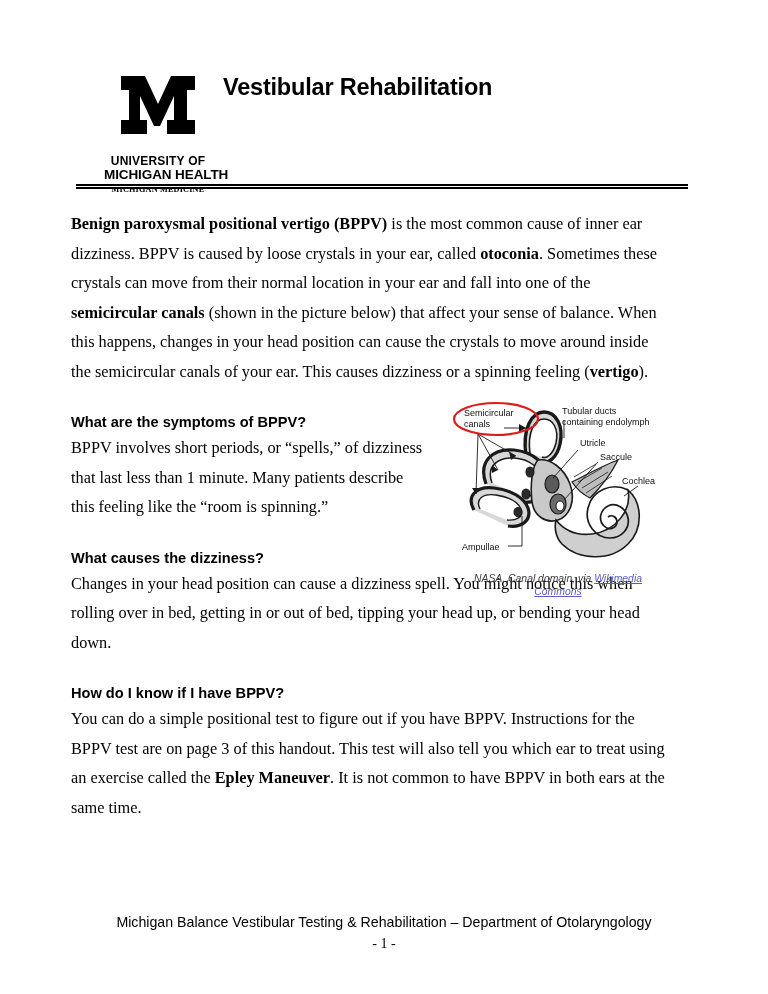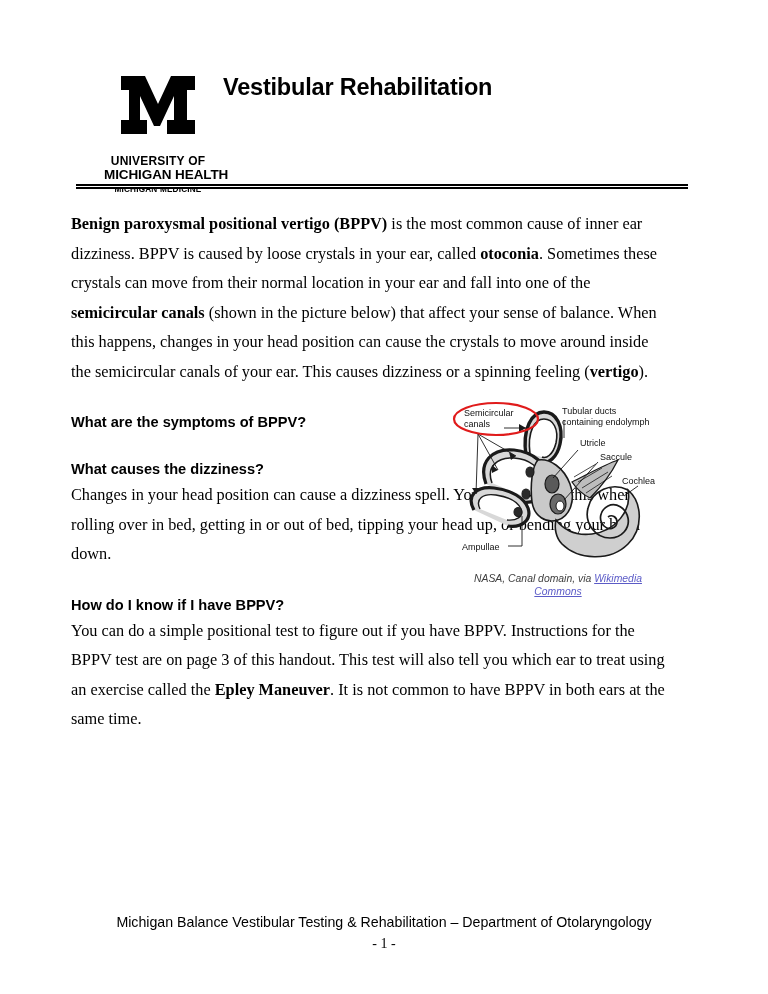--- a/index.html
+++ b/index.html
@@ -56,21 +56,21 @@
   }
   .logo-line2 {
     font-family: "Liberation Sans", sans-serif;
     font-weight: bold;
     font-size: 13.5px;
     letter-spacing: -0.1px;
     line-height: 14.5px;
     white-space: nowrap;
   }
   .logo-line3 {
-    font-family: Liberation Sans, sans-serif;
+    font-family: Liberation Serif, serif;
     font-weight: bold;
     font-size: 8.2px;
     letter-spacing: 0.2px;
     line-height: 11px;
     margin-top: 1.5px;
     white-space: nowrap;
   }
 
   .titles {
     position: absolute;
@@ -201,20 +201,21 @@
   <div class="rule"></div>
 
   <div class="content">
 
     <p class="body"><b>Benign paroxysmal positional vertigo (BPPV)</b><span> is the most common cause of inner ear dizziness. BPPV is caused by loose crystals in your ear, called </span><b>otoconia</b><span>. Sometimes these crystals can move from their normal location in your ear and fall into one of the </span><b>semicircular canals</b><span> (shown in the picture below) that affect your sense of balance. When this happens, changes in your head position can cause the crystals to move around inside the semicircular canals of your ear. This causes dizziness or a spinning feeling (</span><b>vertigo</b><span>).</span></p>
 
     <div class="spacer-lg"></div>
 
     <div class="col-left">
       <div class="h2">What are the symptoms of BPPV?</div>
+      <p class="body">BPPV involves short periods, or “spells,” of dizziness that last less than 1 minute. Many patients describe this feeling like the “room is spinning.”</p>
     </div>
 
     <div class="spacer-lg"></div>
 
     <div>
       <div class="h2">What causes the dizziness?</div>
       <p class="body">Changes in your head position can cause a dizziness spell. You might notice this when rolling over in bed, getting in or out of bed, tipping your head up, or bending your head down.</p>
     </div>
 
     <div class="spacer-lg"></div>

